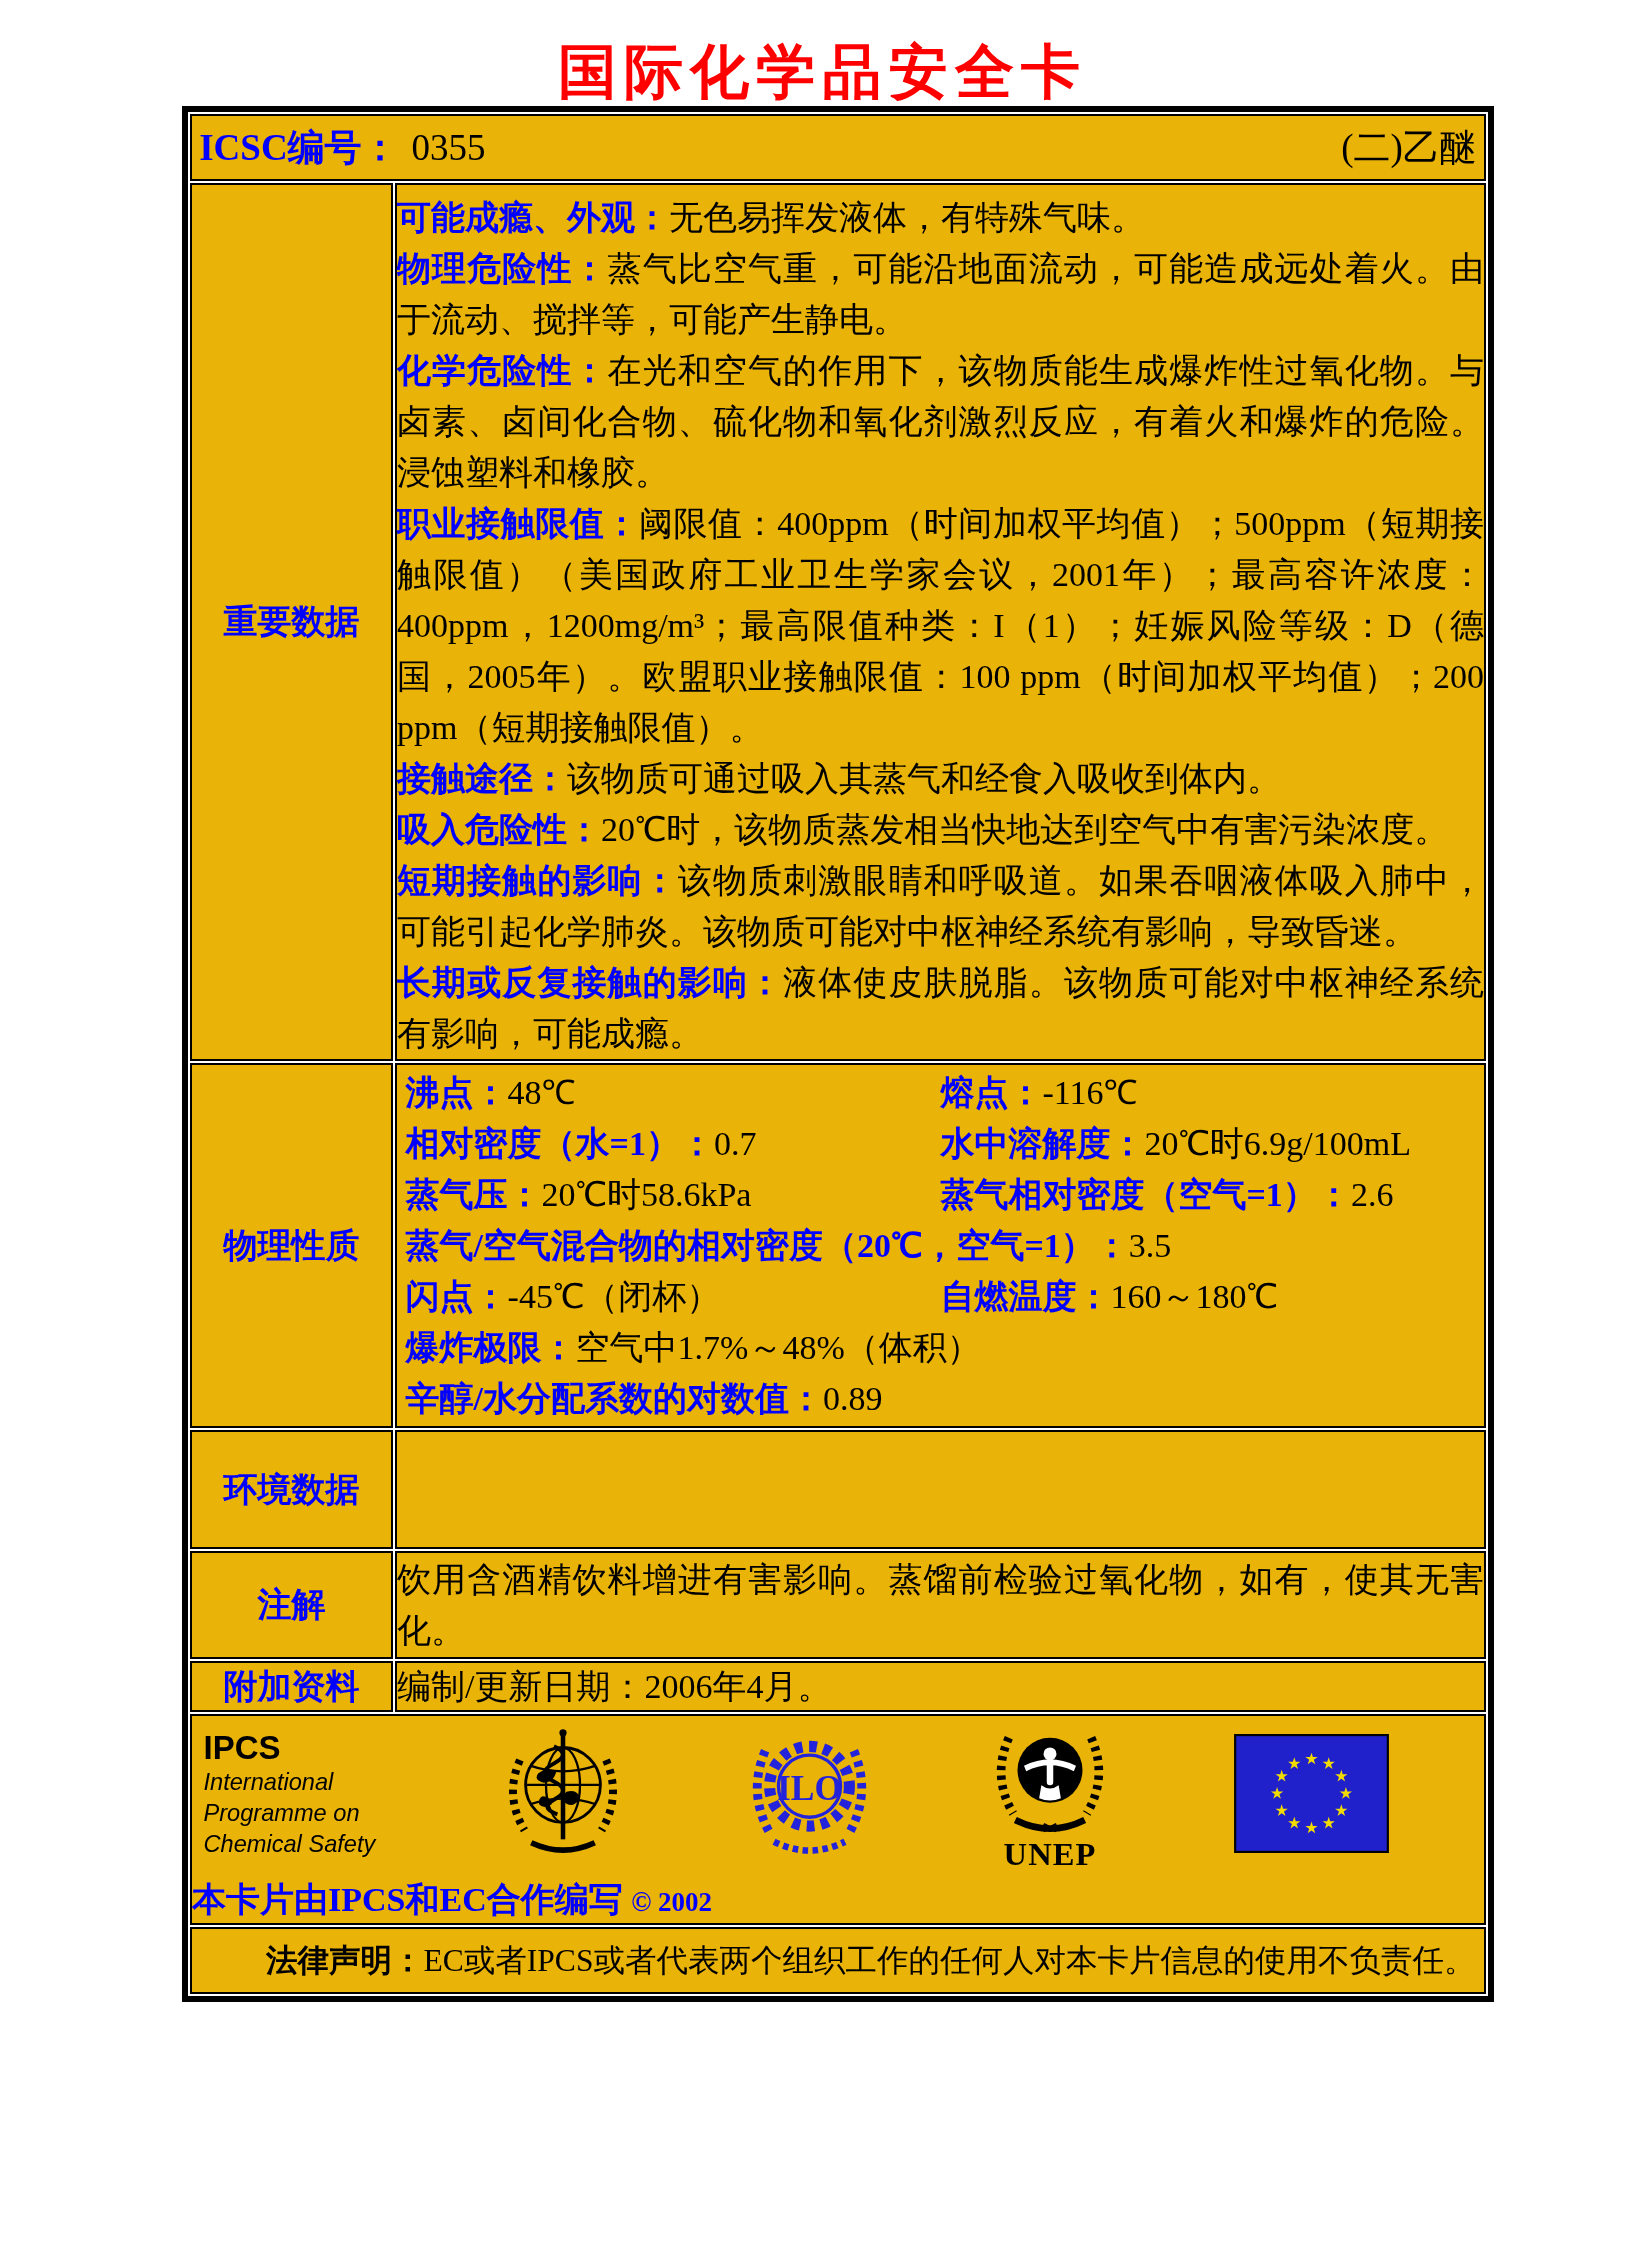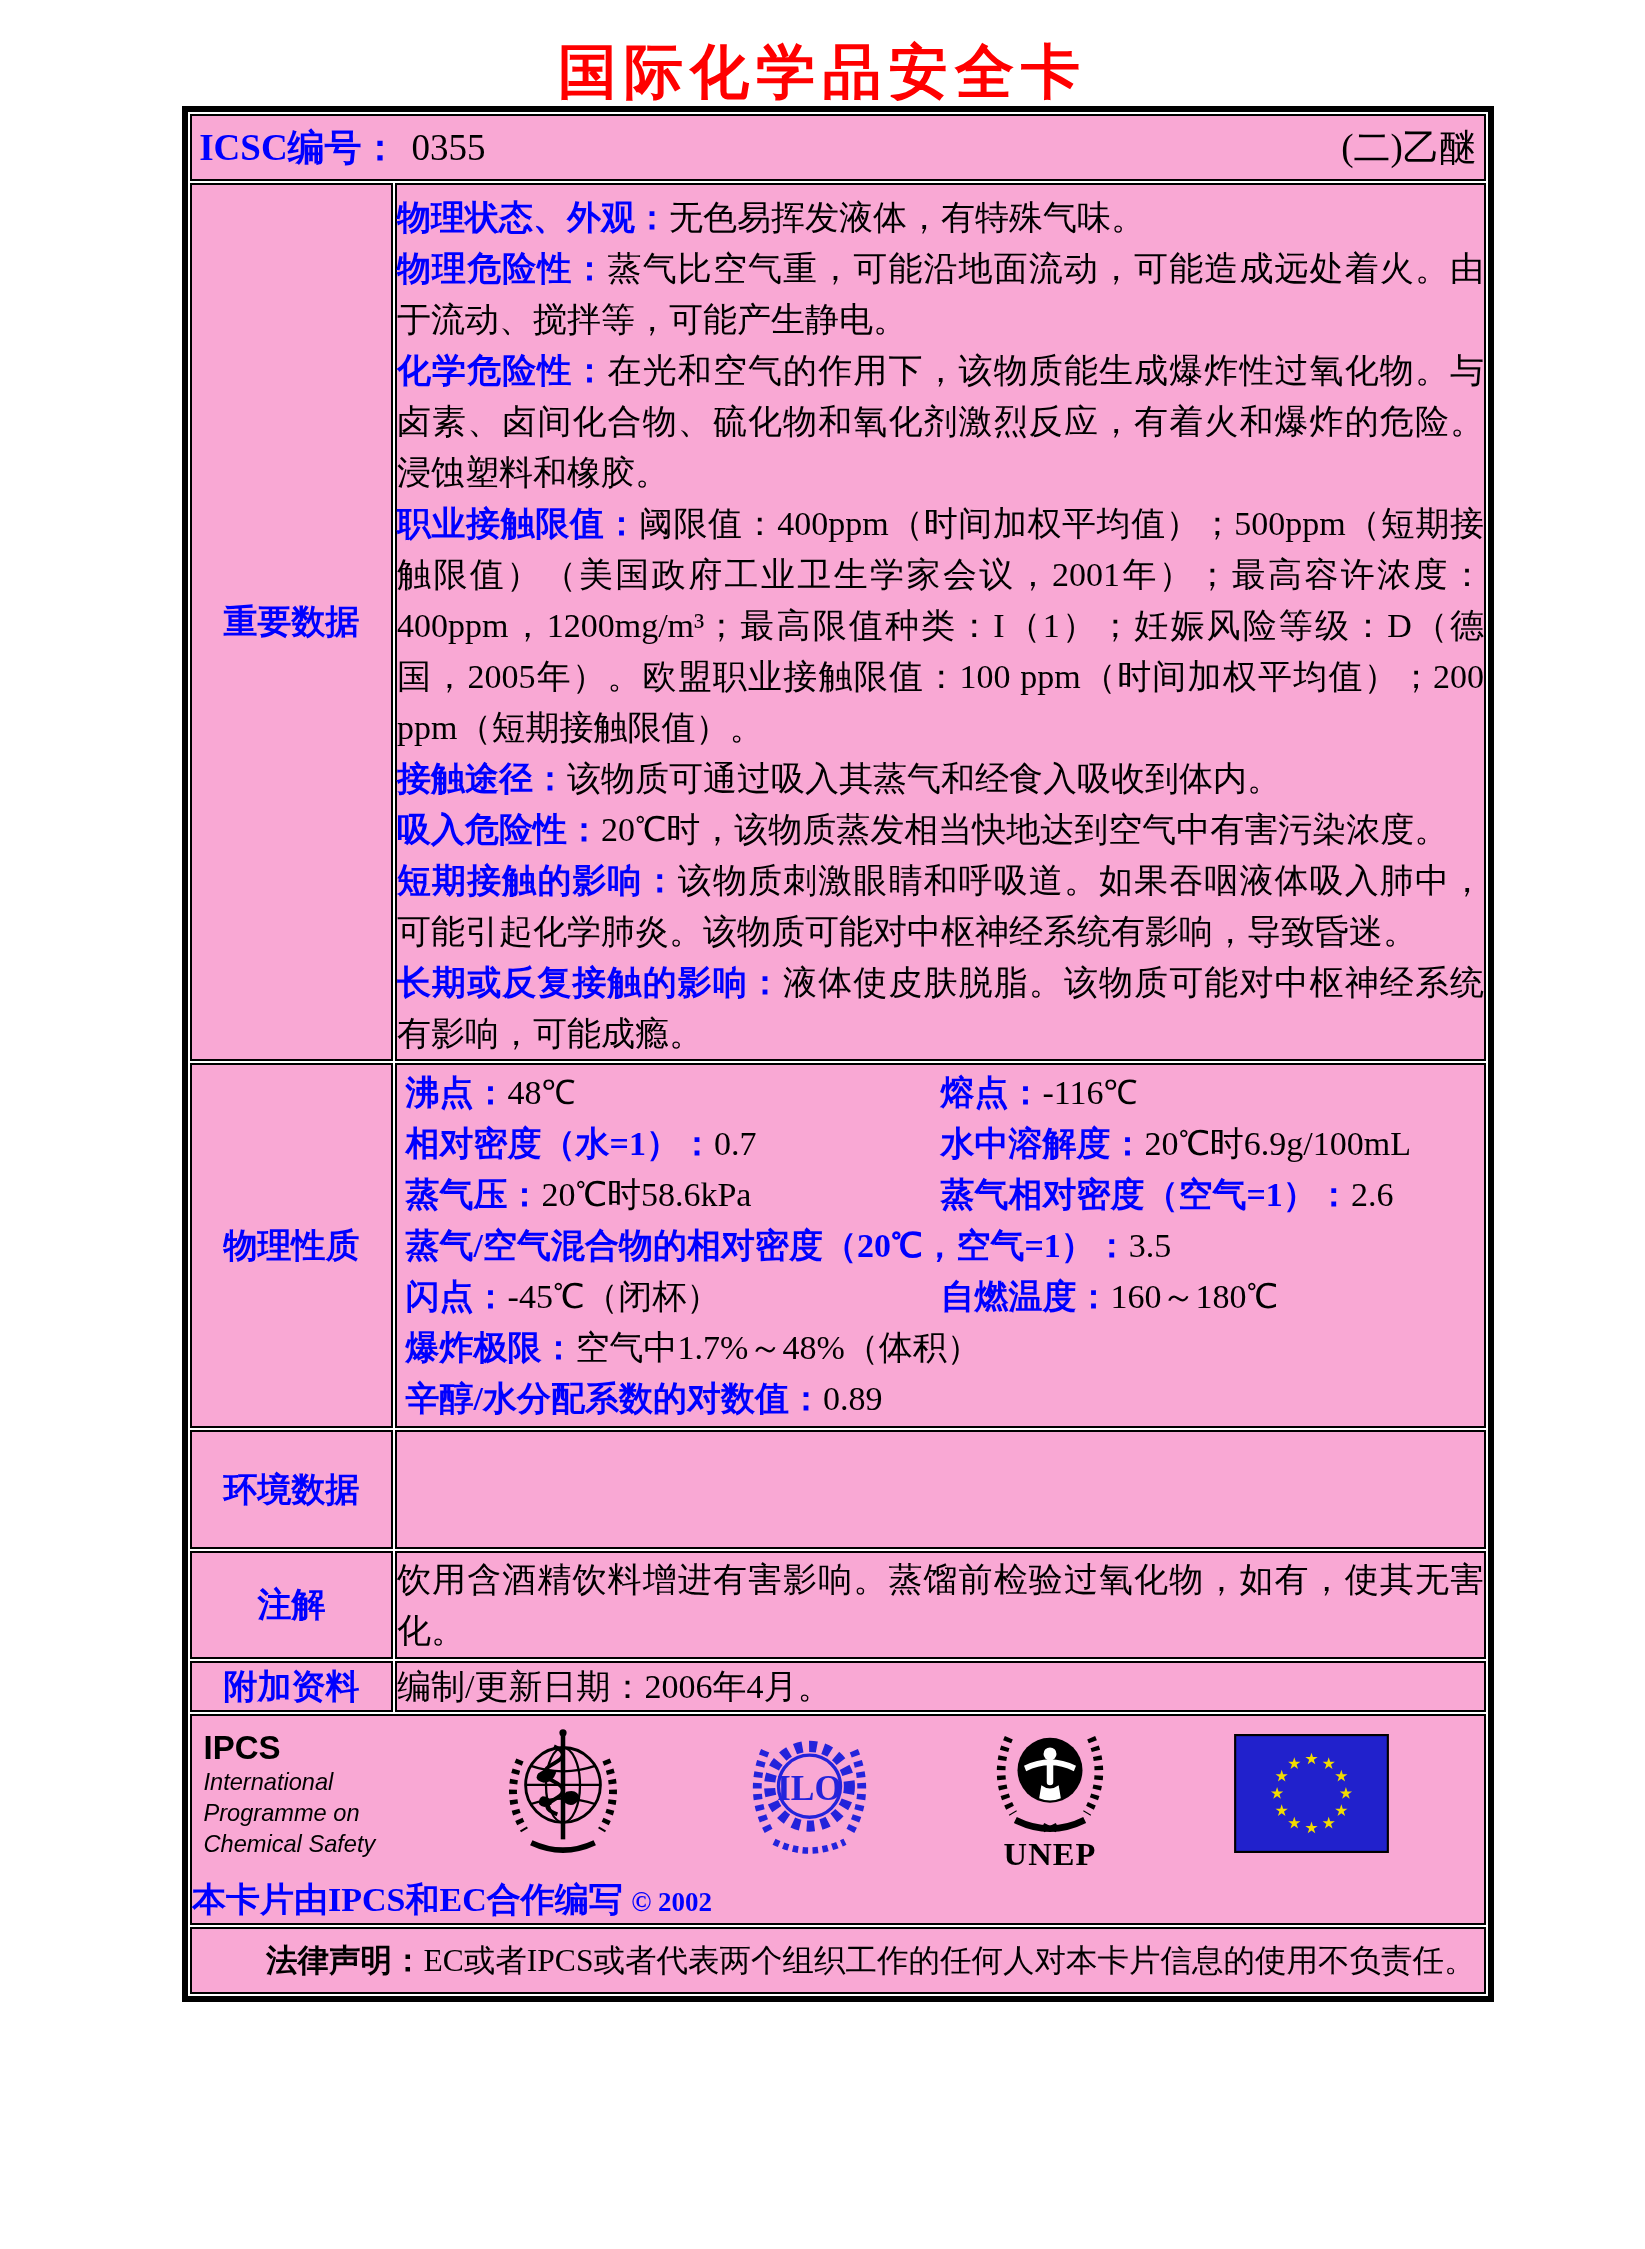--- a/index.html
+++ b/index.html
@@ -2,21 +2,21 @@
 <html style="font-size:11.5px"><head>
 <meta charset="utf-8">
 <style>
   html,body{margin:0;padding:0;background:#fff;}
   .page{width:1645px;height:2250px;background:#fff;position:relative;overflow:hidden;
         font-family:"Liberation Serif", serif;color:#000;margin-top:33px;}
   .title{margin:0;padding-top:5.7px;text-align:center;color:#ff0000;font-weight:bold;
          font-size:59px;line-height:66px;letter-spacing:7.2px;}
   table.card{margin-left:182px;margin-top:1.4px;width:1312px;border:6.4px solid #000;
              border-spacing:2.9px;border-collapse:separate;table-layout:fixed;}
-  table.card td{border:2.1px solid #000;padding:0;background:#f9a8d4;}
+  table.card td{border:2.1px solid #000;padding:0;background:#eab308;}
   col.c-label{width:203px;}
   .cell-label{text-align:center;vertical-align:middle;color:#0000ff;font-weight:bold;font-size:34px;}
   .cell-content{padding:4.3px 8.6px;font-size:34px;line-height:51px;text-align:justify;vertical-align:middle;}
   .blue-label{color:#0000ff;font-weight:bold;}
   
   .r-icsc td{height:63px;}
   .icsc-bar{display:flex;justify-content:space-between;align-items:center;padding:0 7.2px;font-size:37px;}
   .icsc-left .num{margin-left:13px;}
   
   .r-important .cell-content{vertical-align:top;padding-top:7.2px;}
@@ -71,21 +71,21 @@
             <span class="blue-label">ICSC编号：</span><span class="num">0355</span>
           </div>
           <div class="icsc-right">(二)乙醚</div>
         </div>
       </td>
     </tr>
 
     <tr class="r-important">
       <td class="cell-label">重要数据</td>
       <td class="cell-content">
-        <p class="para"><span class="blue-label">物理状态、外观：</span><span>无色易挥发液体，有特殊气味。</span></p>
+        <p class="para"><span class="blue-label">可能成瘾、外观：</span><span>无色易挥发液体，有特殊气味。</span></p>
         <p class="para"><span class="blue-label">物理危险性：</span><span>蒸气比空气重，可能沿地面流动，可能造成远处着火。由于流动、搅拌等，可能产生静电。</span></p>
         <p class="para"><span class="blue-label">化学危险性：</span><span>在光和空气的作用下，该物质能生成爆炸性过氧化物。与卤素、卤间化合物、硫化物和氧化剂激烈反应，有着火和爆炸的危险。浸蚀塑料和橡胶。</span></p>
         <p class="para"><span class="blue-label">职业接触限值：</span><span>阈限值：400ppm（时间加权平均值）；500ppm（短期接触限值）（美国政府工业卫生学家会议，2001年）；最高容许浓度：400ppm，1200mg/m³；最高限值种类：I（1）；妊娠风险等级：D（德国，2005年）。欧盟职业接触限值：100 ppm（时间加权平均值）；200 ppm（短期接触限值）。</span></p>
         <p class="para"><span class="blue-label">接触途径：</span><span>该物质可通过吸入其蒸气和经食入吸收到体内。</span></p>
         <p class="para"><span class="blue-label">吸入危险性：</span><span>20℃时，该物质蒸发相当快地达到空气中有害污染浓度。</span></p>
         <p class="para"><span class="blue-label">短期接触的影响：</span><span>该物质刺激眼睛和呼吸道。如果吞咽液体吸入肺中，可能引起化学肺炎。该物质可能对中枢神经系统有影响，导致昏迷。</span></p>
         <p class="para"><span class="blue-label">长期或反复接触的影响：</span><span>液体使皮肤脱脂。该物质可能对中枢神经系统有影响，可能成瘾。</span></p>
       </td>
     </tr>
 

